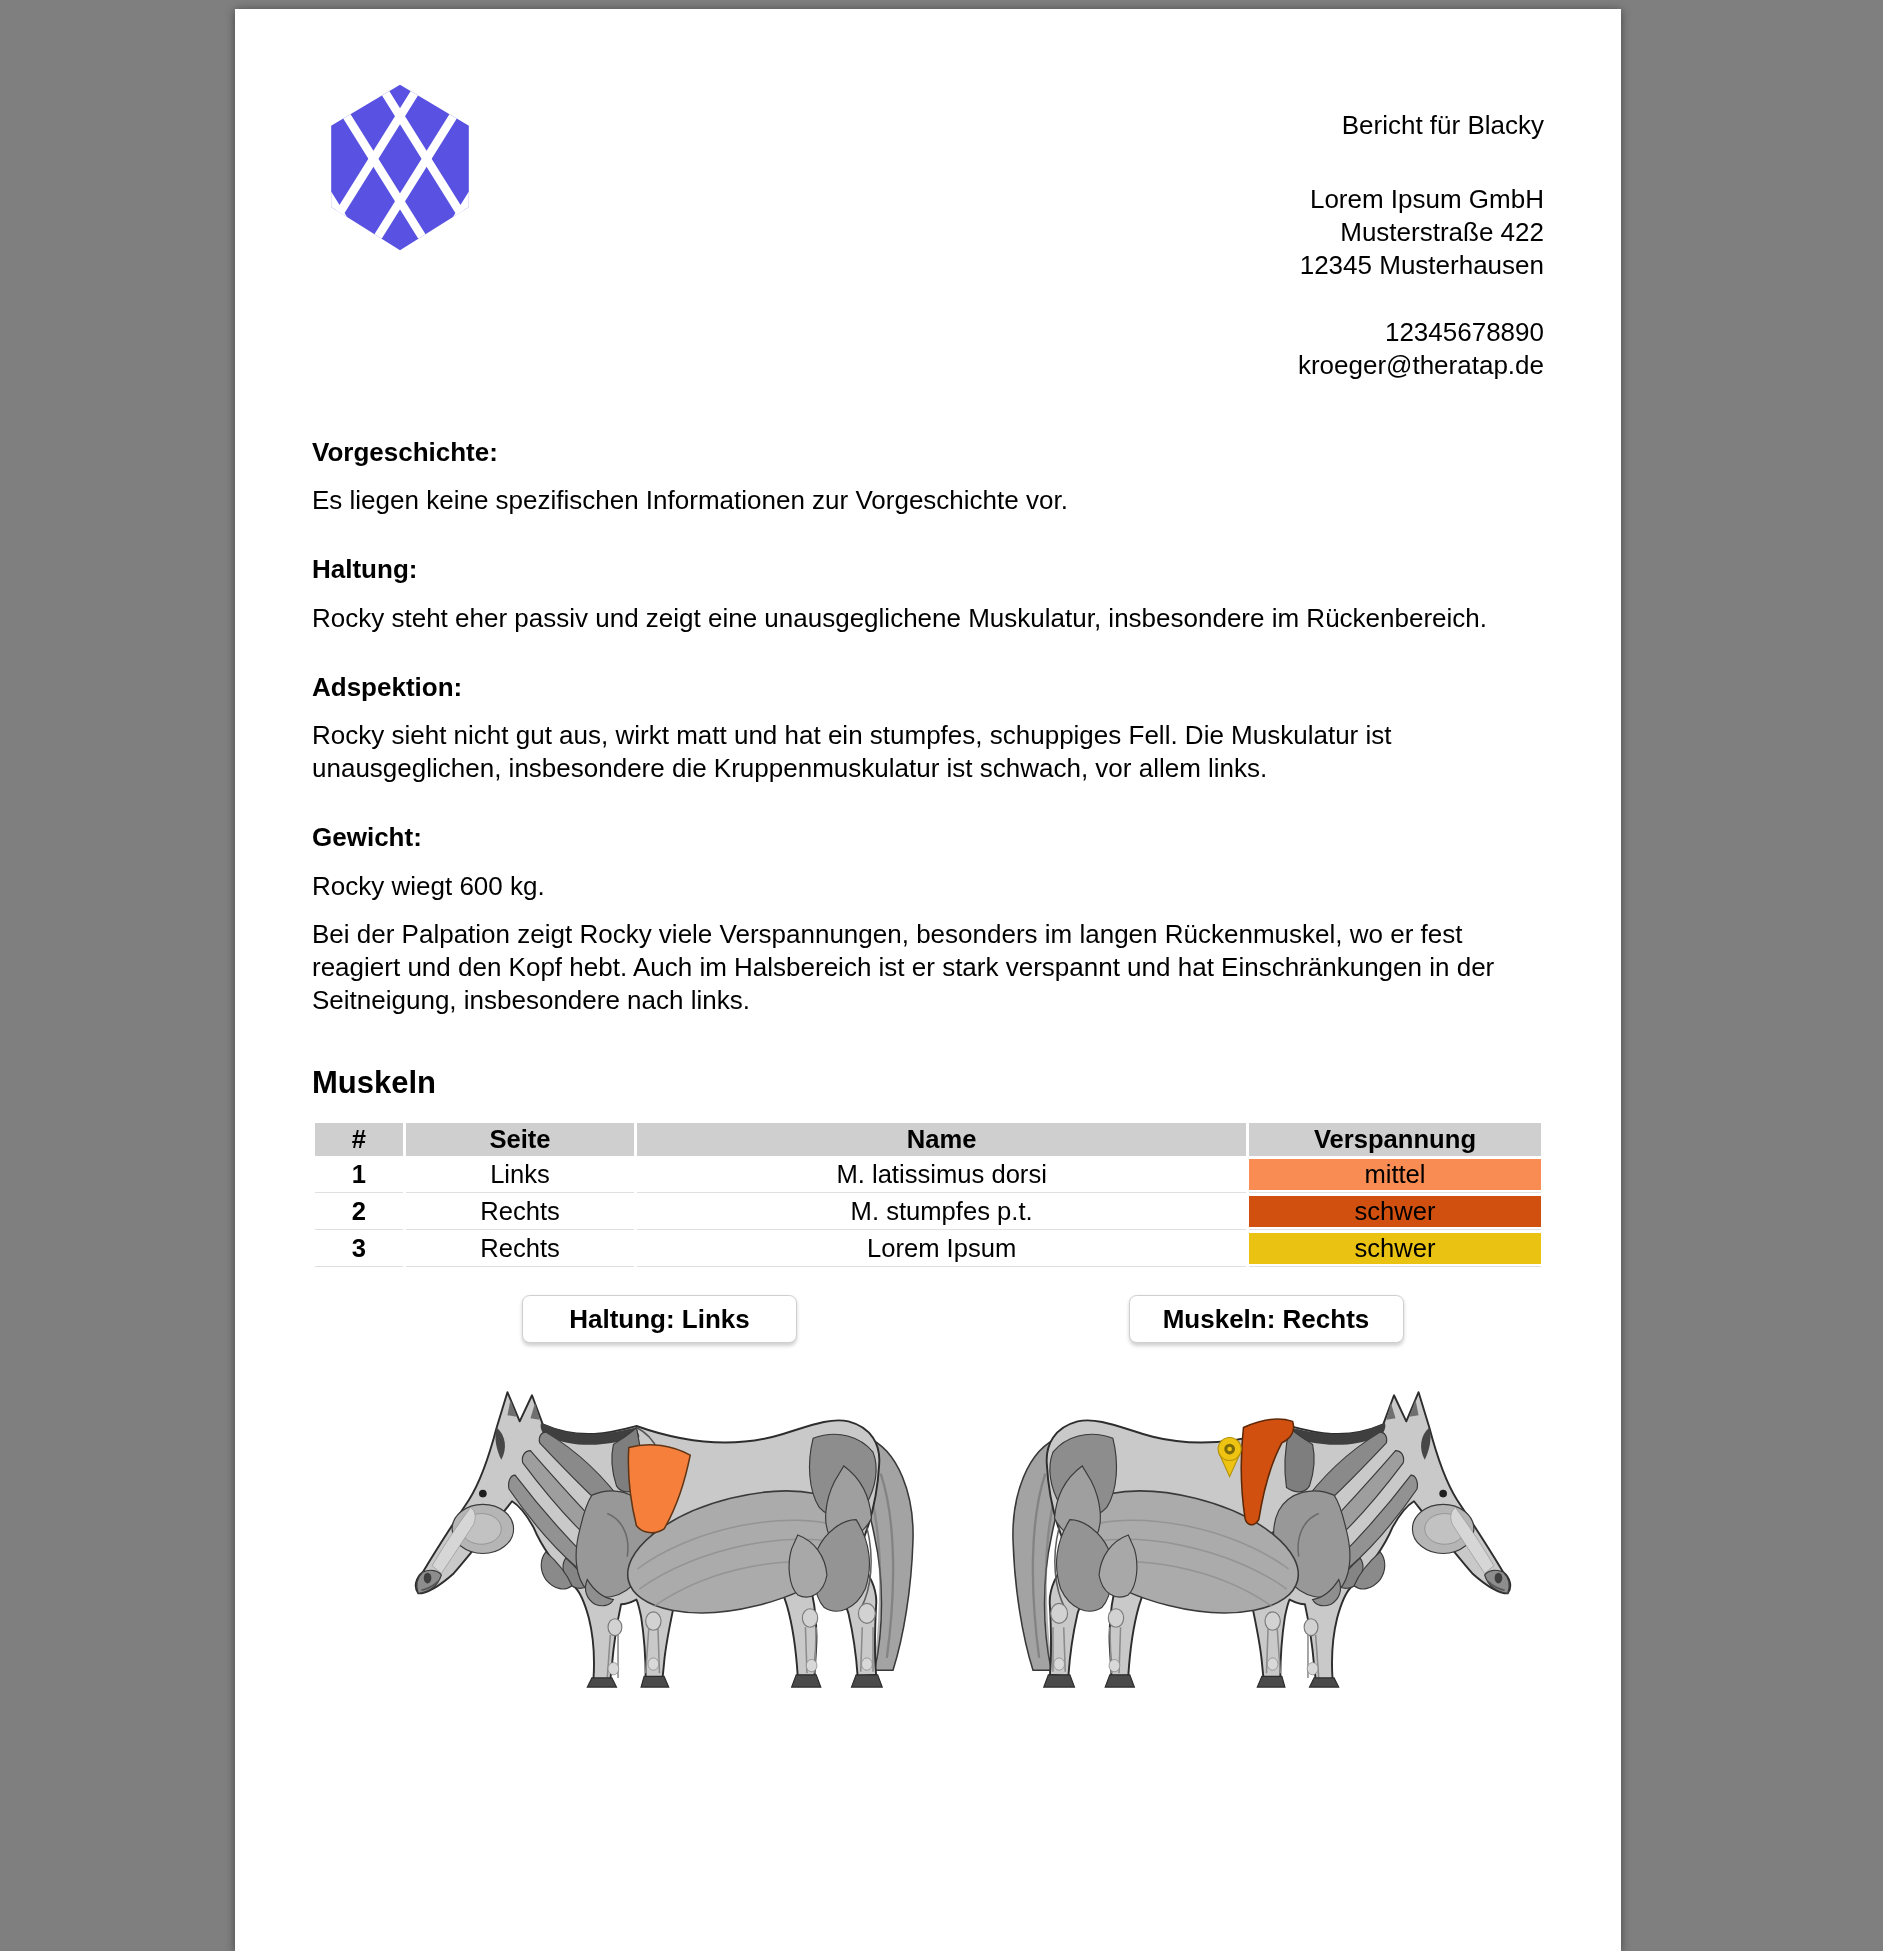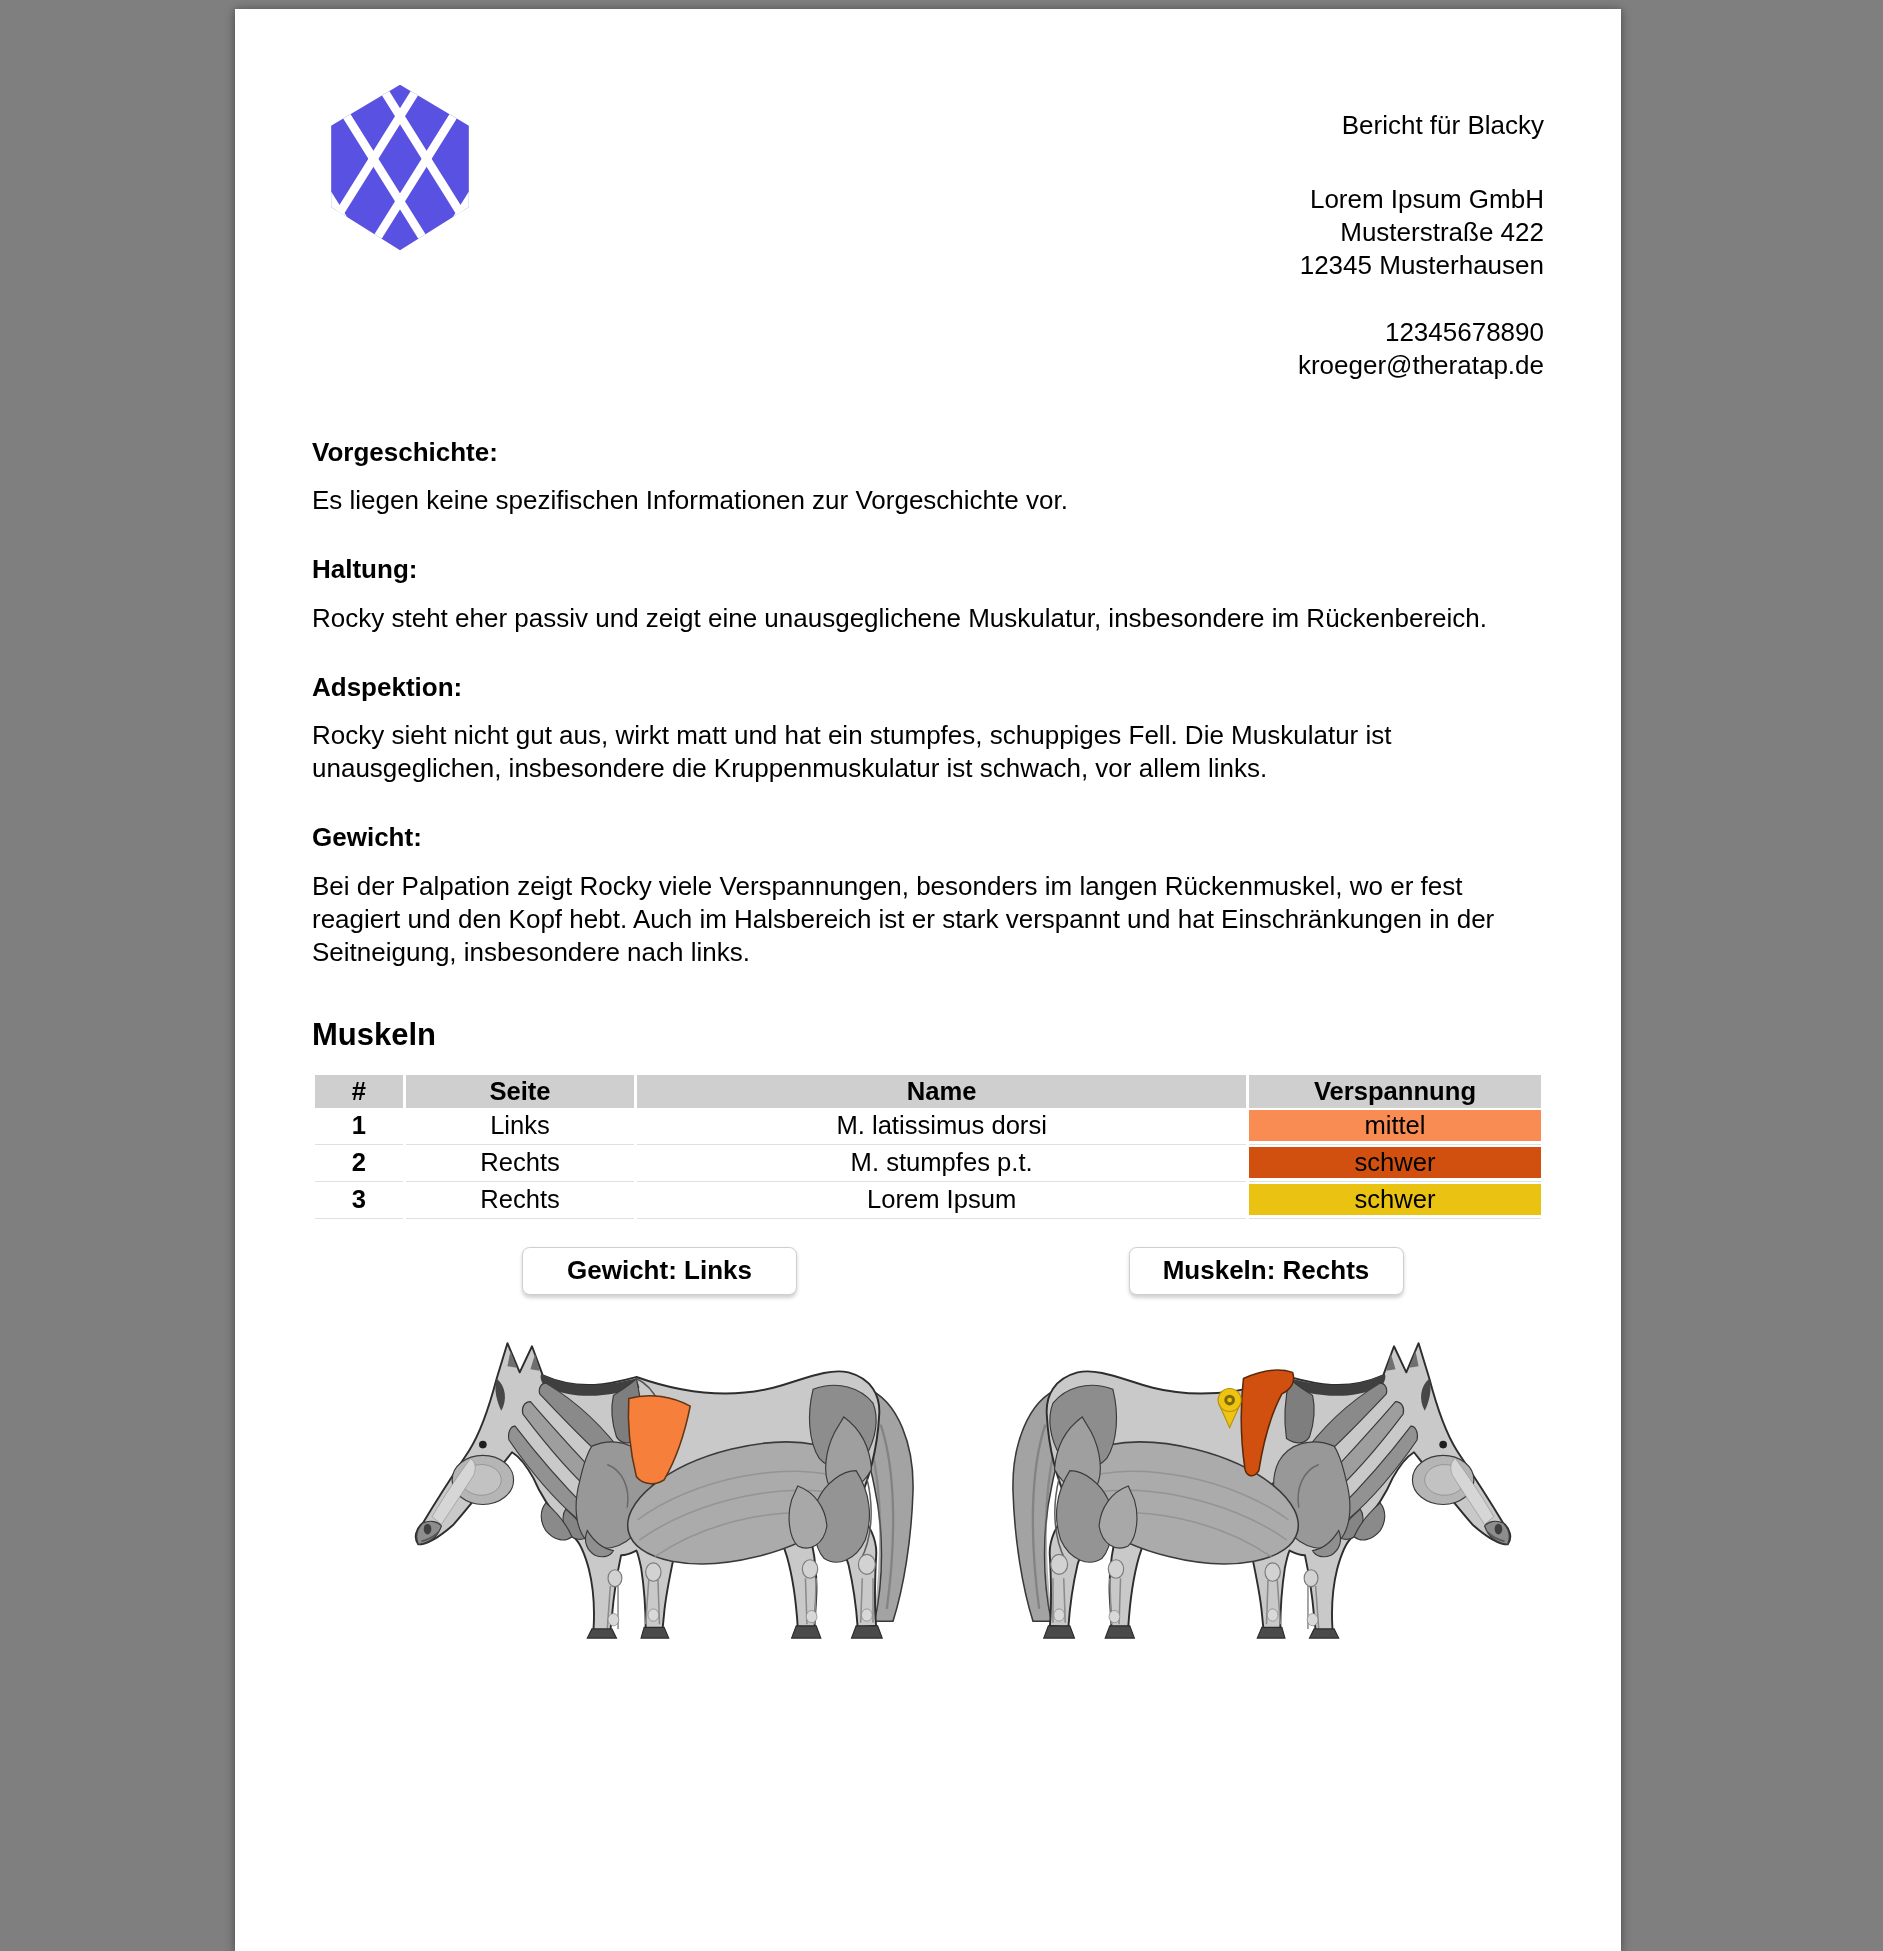--- a/index.html
+++ b/index.html
@@ -163,20 +163,21 @@
     <div class="section">
       <h3>Haltung:</h3>
       <p>Rocky steht eher passiv und zeigt eine unausgeglichene Muskulatur, insbesondere im Rückenbereich.</p>
     </div>
     <div class="section">
       <h3>Adspektion:</h3>
       <p>Rocky sieht nicht gut aus, wirkt matt und hat ein stumpfes, schuppiges Fell. Die Muskulatur ist unausgeglichen, insbesondere die Kruppenmuskulatur ist schwach, vor allem links.</p>
     </div>
     <div class="section">
       <h3>Gewicht:</h3>
+      <p>Rocky wiegt 600 kg.</p>
     </div>
     <div class="section">
       <p>Bei der Palpation zeigt Rocky viele Verspannungen, besonders im langen Rückenmuskel, wo er fest reagiert und den Kopf hebt. Auch im Halsbereich ist er stark verspannt und hat Einschränkungen in der Seitneigung, insbesondere nach links.</p>
     </div>
 
     <h2 class="muskeln">Muskeln</h2>
 
     <table class="mtable">
       <colgroup>
         <col style="width:7.2%">
@@ -215,21 +216,21 @@
           <td>Lorem Ipsum</td>
           <td class="vcell">
               <span class="badge" style="background-color: rgb(234, 194, 18);">schwer</span>
             </td>
         </tr>
       </tbody>
     </table>
 
     <div class="figures">
       <div class="figure l">
-        <div class="fig-label">Gewicht: Links</div>
+        <div class="fig-label">Haltung: Links</div>
         <svg class="fig-svg" viewBox="0 0 720 460">
           <use href="#horse-base"></use>
           <path d="M320,146 C348,138 378,144 400,156 C392,196 380,228 366,252 C354,260 338,258 330,248 C322,216 318,180 320,146 Z" stroke="#5f3516" stroke-width="2" style="fill: rgb(245, 127, 59);"></path>
         </svg>
       </div>
       <div class="figure r">
         <div class="fig-label">Muskeln: Rechts</div>
         <svg class="fig-svg" viewBox="0 0 720 460">
           <g transform="translate(720,0) scale(-1,1)">
               <use href="#horse-base"></use>

